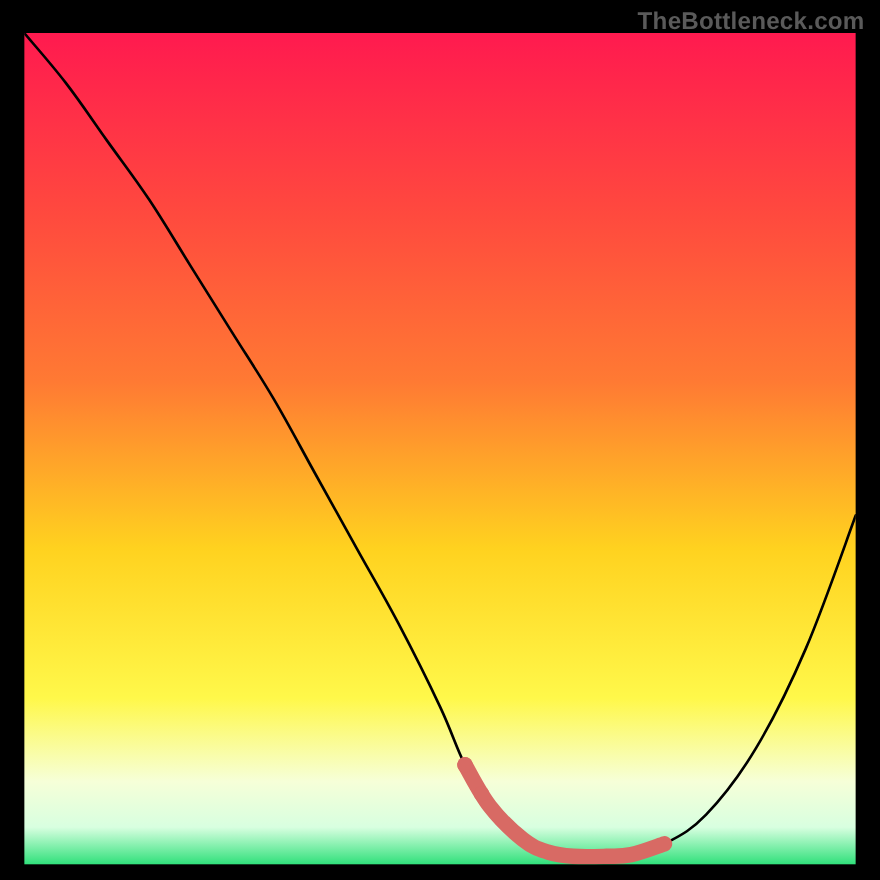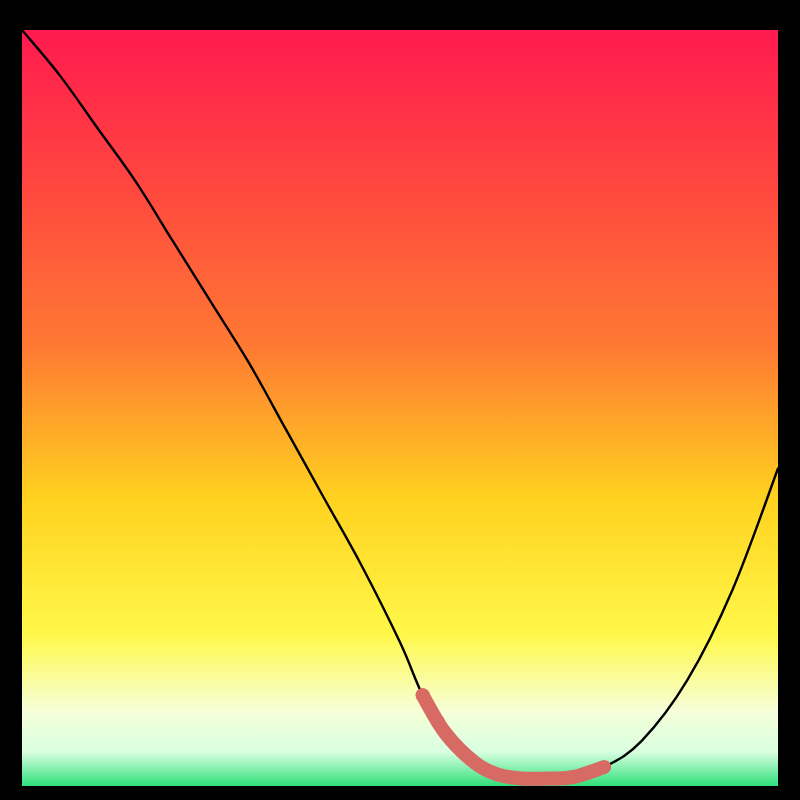--- a/index.html
+++ b/index.html
@@ -26,20 +26,21 @@
     top: 30px;
     width: 756px;
     height: 756px;
   }
   .plot svg { display: block; }
 </style>
 </head>
 <body>
 
 <div class="frame">
+  <div class="watermark">TheBottleneck.com</div>
   <div class="plot">
     <svg id="chart-svg" width="756" height="756" viewBox="0 0 756 756">
         <defs>
           <linearGradient id="bg-grad" x1="0" y1="0" x2="0" y2="1">
             <stop offset="0%" stop-color="#ff1a4f"></stop>
             <stop offset="22%" stop-color="#ff4a3e"></stop>
             <stop offset="42%" stop-color="#ff7a33"></stop>
             <stop offset="62%" stop-color="#ffd21f"></stop>
             <stop offset="80%" stop-color="#fff84a"></stop>
             <stop offset="90%" stop-color="#f6ffd8"></stop>

